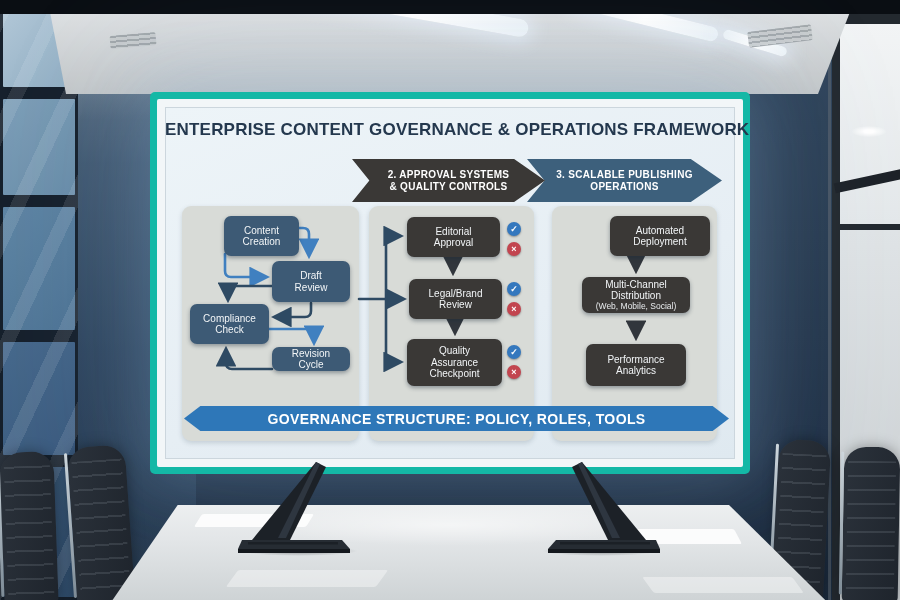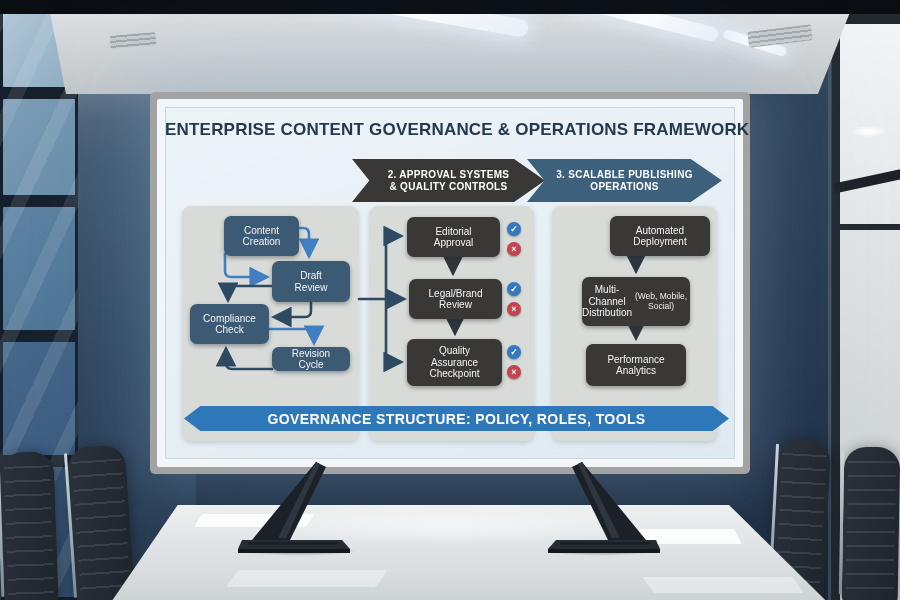--- a/index.html
+++ b/index.html
@@ -74,21 +74,21 @@
   .sheet.s3{left:232px;top:570px;width:150px;height:17px;transform:skewX(-36deg);opacity:.45;}
   .sheet.s4{left:648px;top:577px;width:150px;height:16px;transform:skewX(36deg);opacity:.45;}
   .lapshadow{height:10px;border-radius:50%;background:radial-gradient(rgba(10,14,18,.4),rgba(10,14,18,0) 70%);}
   .lapshadow.ls1{left:240px;top:546px;width:118px;}
   .lapshadow.ls2{left:542px;top:546px;width:118px;}
   .laptop{width:115px;height:95px;}
   .laptop.lp1{left:238px;top:460px;}
   .laptop.lp2{left:545px;top:460px;transform:scaleX(-1);}
 
   
-  .screen{left:150px;top:92px;width:600px;height:382px;background:#a3a3a3;border-radius:5px;padding:7px;
+  .screen{left:150px;top:92px;width:600px;height:382px;background:#14b8a6;border-radius:5px;padding:7px;
       box-shadow:0 0 60px 8px rgba(140,180,215,.25),0 0 140px 30px rgba(120,160,200,.12);}
   .frame{position:relative;width:100%;height:100%;background:#f2f6f8;border-radius:2px;padding:8px;}
   .content{position:relative;width:570px;height:352px;left:0;top:0;
       background:linear-gradient(160deg,#edf4f8 0%,#e6eef4 60%,#dfe9f0 100%);
       box-shadow:inset 0 0 0 1px #ccd6dd;}
   .content *{position:absolute;}
 
   .title{left:0;top:13px;width:570px;text-align:center;font-size:17px;font-weight:800;
       color:#24384e;letter-spacing:.2px;white-space:nowrap;}
 
@@ -120,21 +120,21 @@
   .wbox{background:#3d5a75;}
   .dbox{background:#3a3836;}
   .b-cc{left:27px;top:109px;width:75px;height:40px;margin-left:32px;}
   .b-dr{left:107px;top:154px;width:78px;height:41px;}
   .b-ch{left:25px;top:197px;width:79px;height:40px;}
   .b-rc{left:107px;top:240px;width:78px;height:24px;}
   .b-ea{left:242px;top:110px;width:93px;height:40px;}
   .b-lb{left:244px;top:172px;width:93px;height:40px;}
   .b-qa{left:242px;top:232px;width:95px;height:47px;}
   .b-ad{left:421px;top:109px;width:100px;height:40px;margin-left:24px;}
-  .b-mc{left:417px;top:170px;width:108px;height:49px;flex-direction:row;}
+  .b-mc{left:417px;top:170px;width:108px;height:36px;flex-direction:column;}
   .b-pa{left:421px;top:237px;width:100px;height:42px;}
   .b-mc .mlabel{position:static;white-space:pre-line;}
   .b-mc .sub{position:static;font-size:8.5px;opacity:.95;}
 
   .stat{width:14px;height:14px;border-radius:50%;display:flex;align-items:center;justify-content:center;
       color:#fff;font-size:9px;font-weight:bold;z-index:10;box-shadow:0 1px 2px rgba(0,0,0,.35);}
   .stat span{position:static;}
   .approve{background:#3478be;}
   .reject{background:#c2454f;}
 </style>

